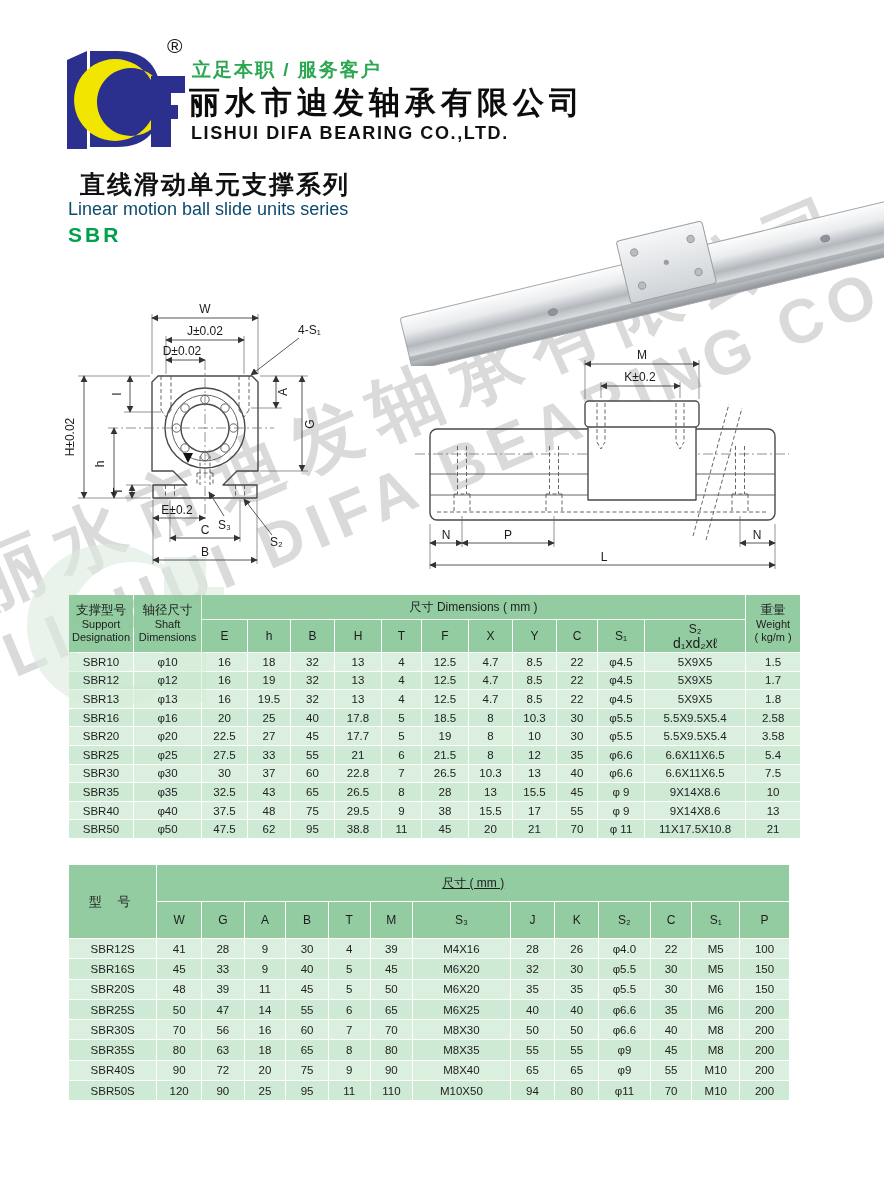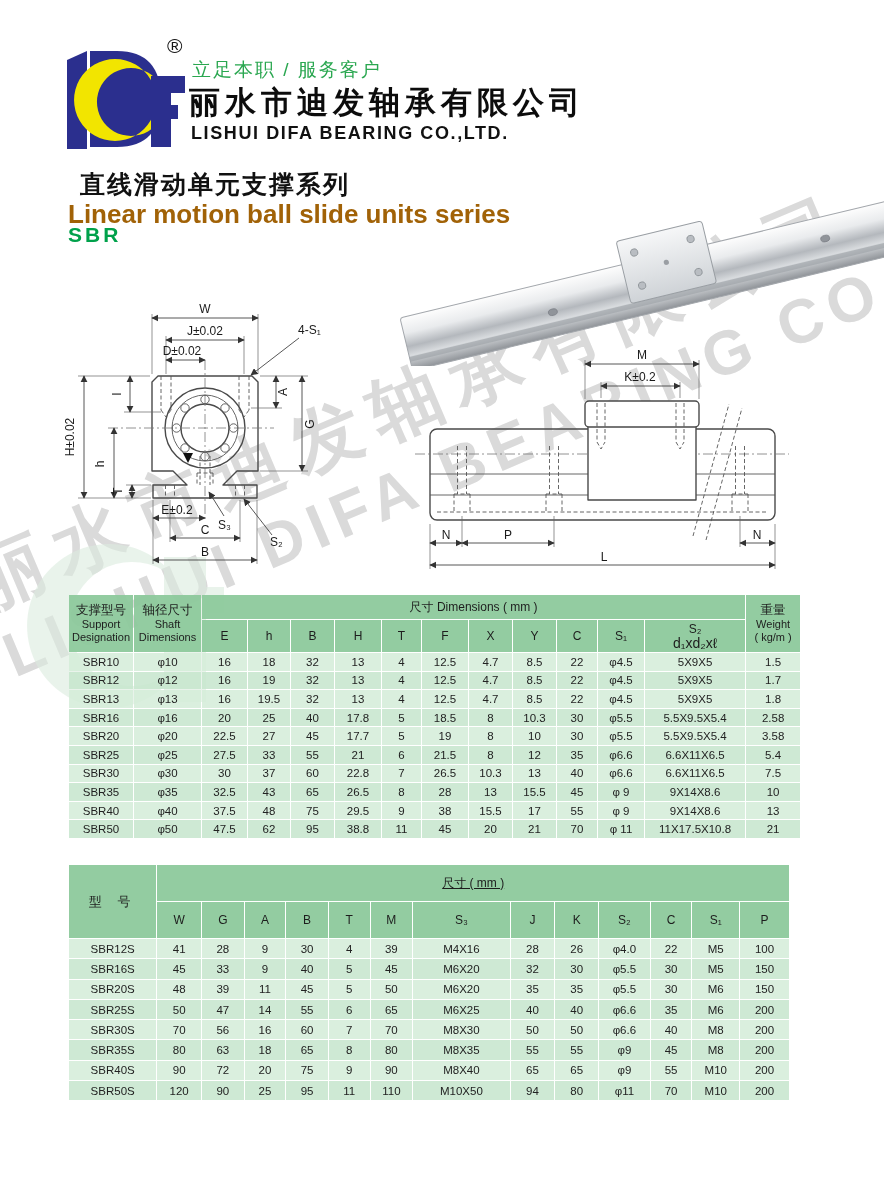--- a/index.html
+++ b/index.html
@@ -13,30 +13,30 @@
     position:absolute;left:-40px;top:548px;width:1320px;z-index:0;
     transform:rotate(-23deg);transform-origin:left top;
     color:#dadada;font-weight:bold;pointer-events:none;white-space:nowrap;
   }
   .watermark .wm1{font-size:72px;letter-spacing:14px;line-height:1.15;}
   .watermark .wm2{font-size:62px;letter-spacing:8px;line-height:1.2;}
   .logo-ghost{position:absolute;left:14px;top:532px;z-index:0;opacity:.6;}
   
   .logo{position:absolute;left:57px;top:46px;z-index:1;}
   .regmark{position:absolute;left:167px;top:34px;font-size:21px;color:#151515;z-index:1;}
-  .slogan{position:absolute;left:192px;top:57px;font-size:19px;font-weight:normal;
+  .slogan{position:absolute;left:192px;top:57px;font-size:19px;font-weight:bold;
     color:#2aa750;letter-spacing:2px;z-index:1;}
   .company-cn{position:absolute;left:189px;top:82px;font-size:31px;font-weight:bold;
     color:#0c0c0c;letter-spacing:5px;z-index:1;}
   .company-en{position:absolute;left:191px;top:123px;font-size:18px;font-weight:bold;
     color:#111;letter-spacing:1.6px;z-index:1;}
   
   .title-cn{position:absolute;left:80px;top:168px;font-size:25px;font-weight:bold;
     color:#111;letter-spacing:2px;z-index:1;}
-  .title-en{position:absolute;left:68px;top:199px;font-size:26px;color:#a16207;z-index:1;font-weight:bold;}
+  .title-en{position:absolute;left:68px;top:199px;font-size:18px;color:#0c4a6e;z-index:1;}
   .series-code{position:absolute;left:68px;top:223px;font-size:21px;font-weight:bold;
     color:#00a14b;letter-spacing:3px;z-index:1;}
   
   .photo-svg{position:absolute;left:396px;top:188px;z-index:1;}
   .front-svg{position:absolute;left:52px;top:288px;z-index:1;}
   .side-svg{position:absolute;left:397px;top:342px;z-index:1;}
   .ol{fill:none;stroke:#4a4a4a;stroke-width:1.4;stroke-linejoin:round;}
   .olw{fill:#ffffff;stroke:#4a4a4a;stroke-width:1.4;stroke-linejoin:round;}
   .thin{fill:none;stroke:#555;stroke-width:.9;}
   .dash{stroke-dasharray:4 2.5;}

